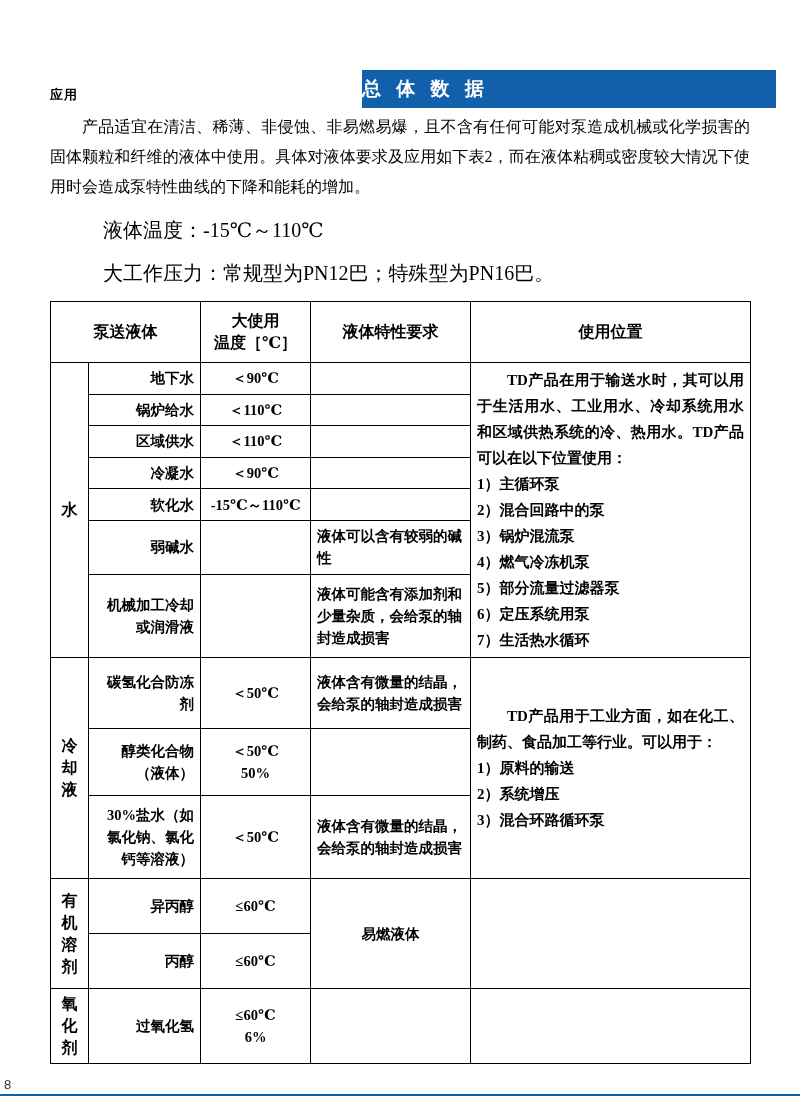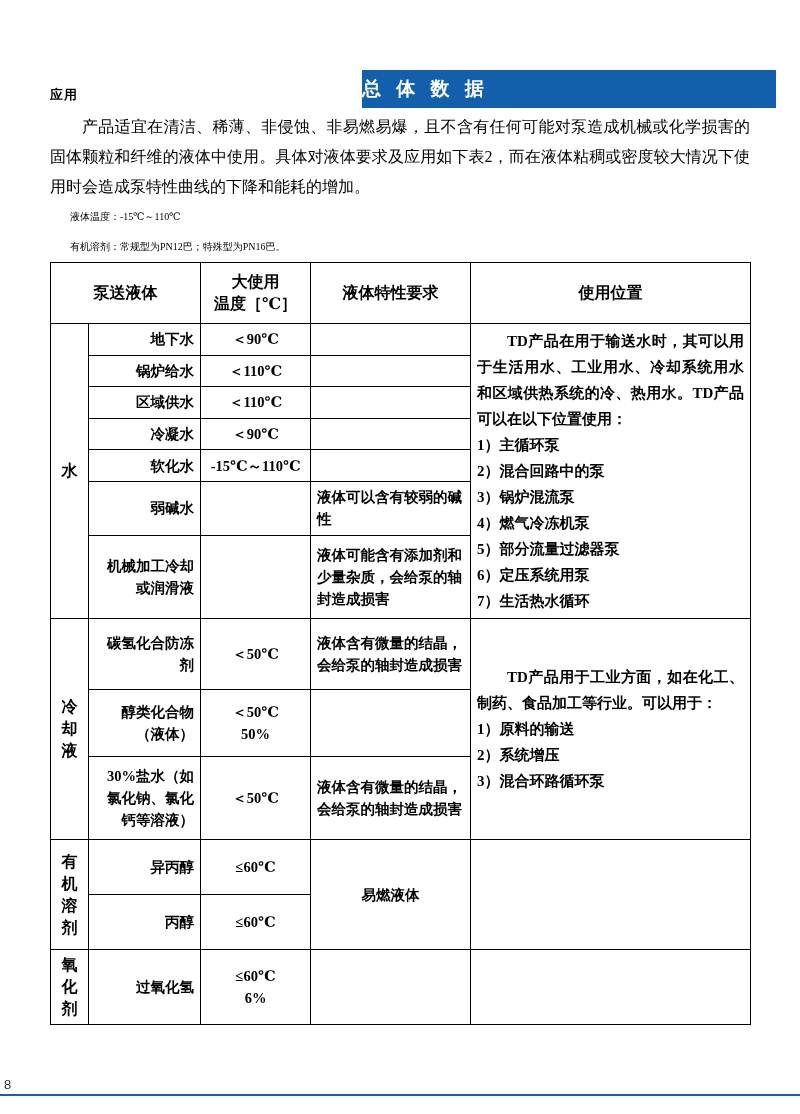--- a/index.html
+++ b/index.html
@@ -53,24 +53,24 @@
     letter-spacing: 1px;
   }
   .para {
     font-size: 16px;
     line-height: 30px;
     text-indent: 2em;
     margin: 0;
     text-align: justify;
   }
   .line {
-    font-size: 10px;
+    font-size: 20px;
     line-height: 30px;
     text-indent: 2em;
-    margin: 0;
+    margin: 13px;
   }
   .table-caption {
     text-align: center;
     font-size: 16px;
     margin: 10px 0 6px 0;
   }
 
   
   table.spec {
     border-collapse: collapse;
@@ -158,21 +158,21 @@
 </div>
 
 <div class="content">
 
   <h2 class="section-title">应用</h2>
 
   <p class="para">产品适宜在清洁、稀薄、非侵蚀、非易燃易爆，且不含有任何可能对泵造成机械或化学损害的固体颗粒和纤维的液体中使用。具体对液体要求及应用如下表2，而在液体粘稠或密度较大情况下使用时会造成泵特性曲线的下降和能耗的增加。</p>
 
   <p class="line">液体温度：-15℃～110℃</p>
 
-  <p class="line">有机溶剂：常规型为PN12巴；特殊型为PN16巴。</p>
+  <p class="line">大工作压力：常规型为PN12巴；特殊型为PN16巴。</p>
 
 
   <table class="spec">
     <colgroup>
       <col style="width:38px">
       <col style="width:112px">
       <col style="width:110px">
       <col style="width:160px">
       <col style="width:280px">
     </colgroup>

